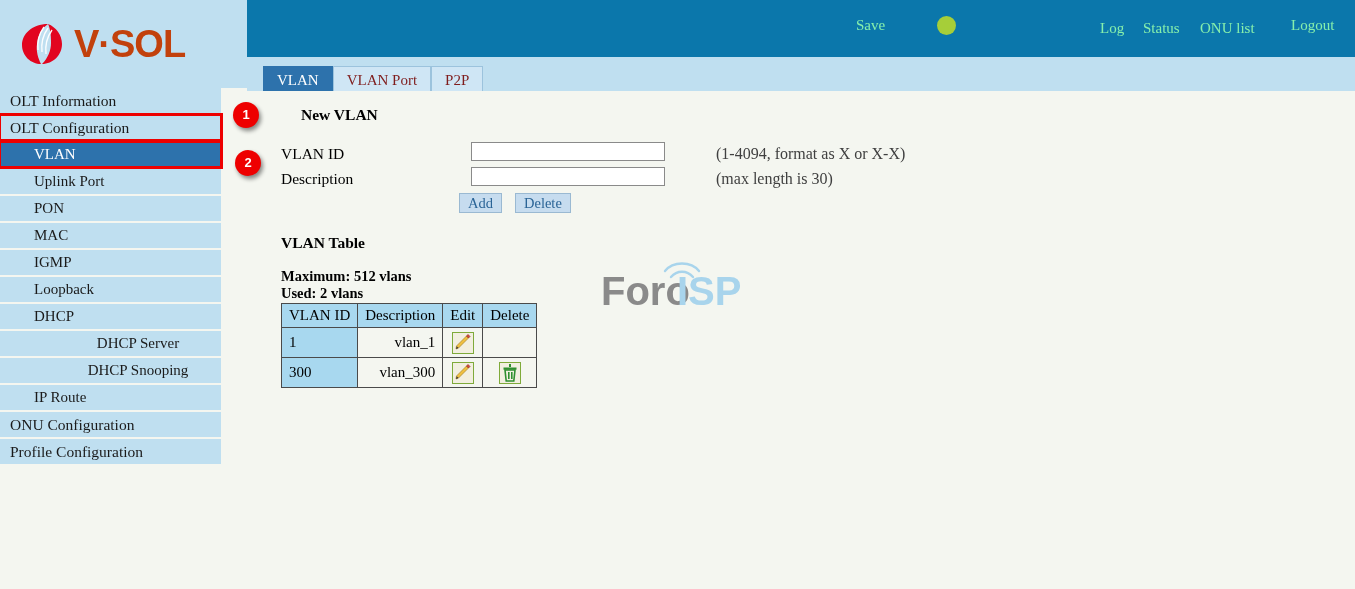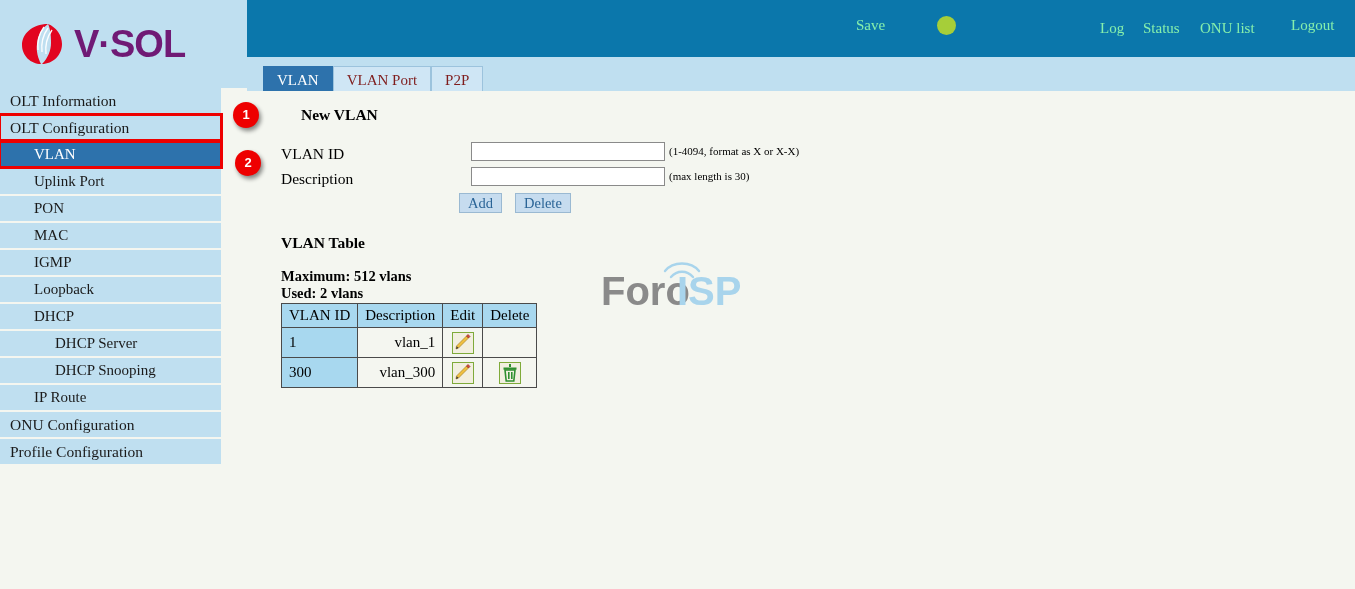--- a/index.html
+++ b/index.html
@@ -21,21 +21,21 @@
     display: flex; align-items: center;
   }
   .logo-wrap { display: flex; align-items: center; margin-left: 18px; }
   .logo-mark { width: 48px; height: 48px; flex: 0 0 48px; }
   .logo-text {
     margin-left: 8px;
     font-family: "Liberation Sans", sans-serif;
     font-weight: bold;
     font-size: 38px;
     letter-spacing: -1px;
-    color: #701a75;
+    color: #c2410c;
     line-height: 1;
   }
 
   
   .header {
     position: absolute; left: 247px; top: 0;
     width: 1108px; height: 57px;
     background: #0b77ab;
   }
   .header-inner {
@@ -95,21 +95,21 @@
     margin-bottom: 2px;
     background: #bfdff0;
     color: #1a1a1a;
     font-size: 15.5px;
     line-height: 25px;
     cursor: pointer;
     white-space: nowrap;
   }
   .nav-item.lvl0 { padding-left: 10px; }
   .nav-item.lvl1 { padding-left: 34px; font-size: 15px; }
-  .nav-item.lvl2 { padding-left: 55px; font-size: 15px; }
+  .nav-item.lvl2 { padding-left: 55px; font-size: 15px; text-align: center; }
   .nav-item.selected {
     background: #2d72ac;
     color: #ffffff;
   }
   .nav-item.hi {
     outline: 3px solid #ee0000;
     outline-offset: -1px;
     z-index: 3;
   }
 
@@ -156,21 +156,21 @@
     width: 194px; height: 19px;
     border: 1px solid #8a8a8a;
     background: #ffffff;
     font-family: "Liberation Serif", serif;
     font-size: 13px;
     padding: 1px 3px;
   }
   .in-vlanid { left: 224px; top: 51px; }
   .in-desc   { left: 224px; top: 76px; }
 
-  .hint { position: absolute; font-size: 11px; color: #000000; white-space: nowrap; }
+  .hint { position: absolute; font-size: 16px; color: #404040; white-space: nowrap; margin-left: 47px; }
   .h-vlanid { left: 422px; top: 54px; }
   .h-desc   { left: 422px; top: 79px; }
 
   .btn {
     position: absolute;
     height: 20px;
     background: #c6dcef;
     border: 1px solid #9ab9d2;
     color: #2a6496;
     font-family: "Liberation Serif", serif;

